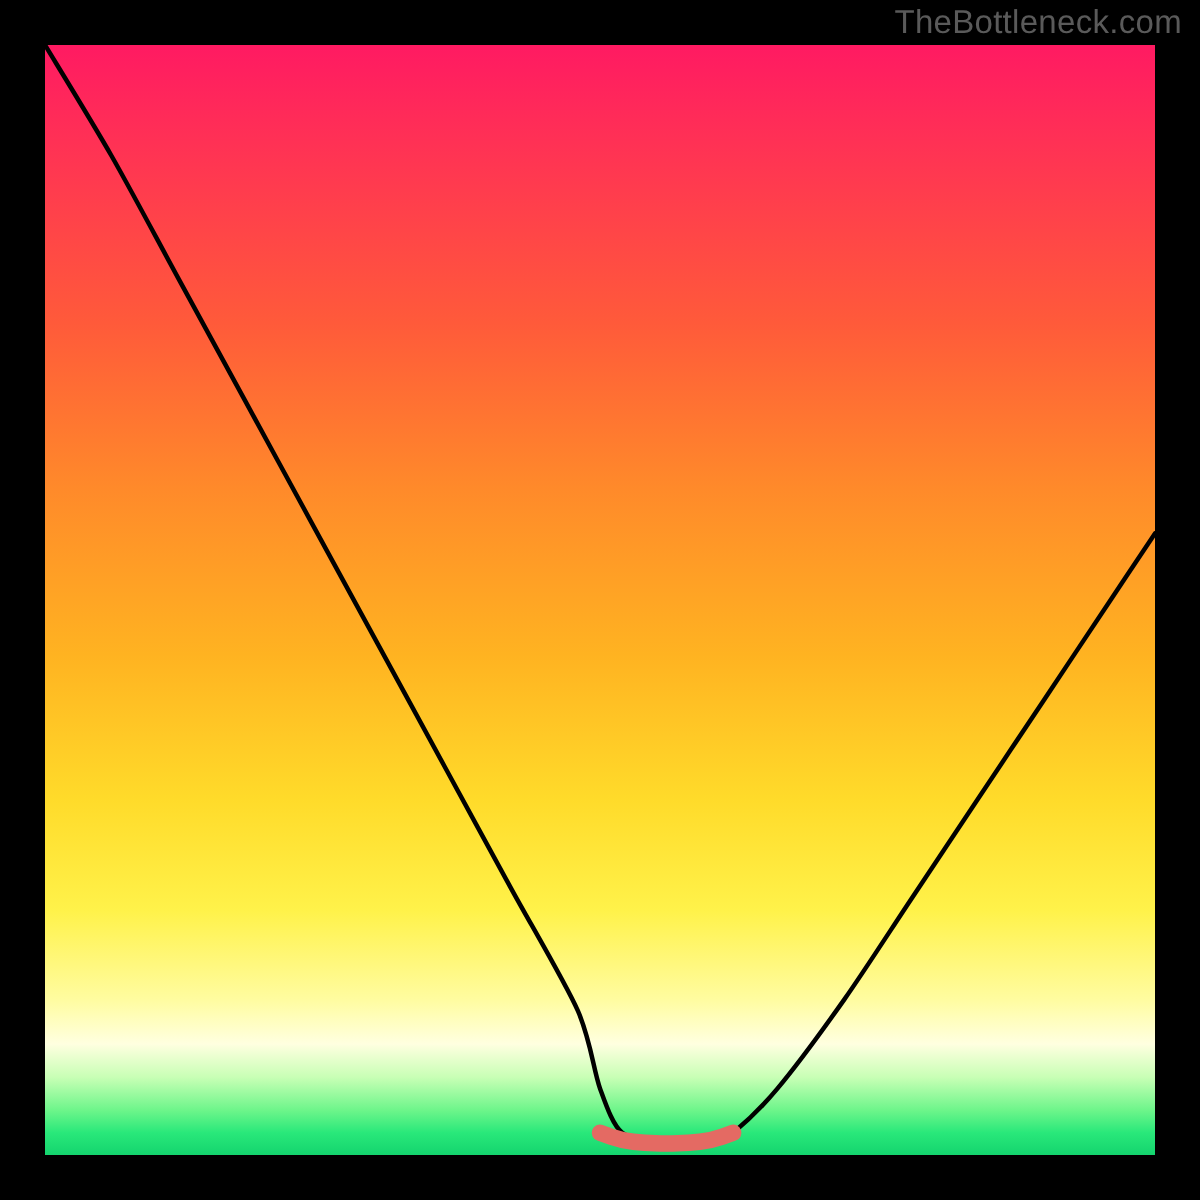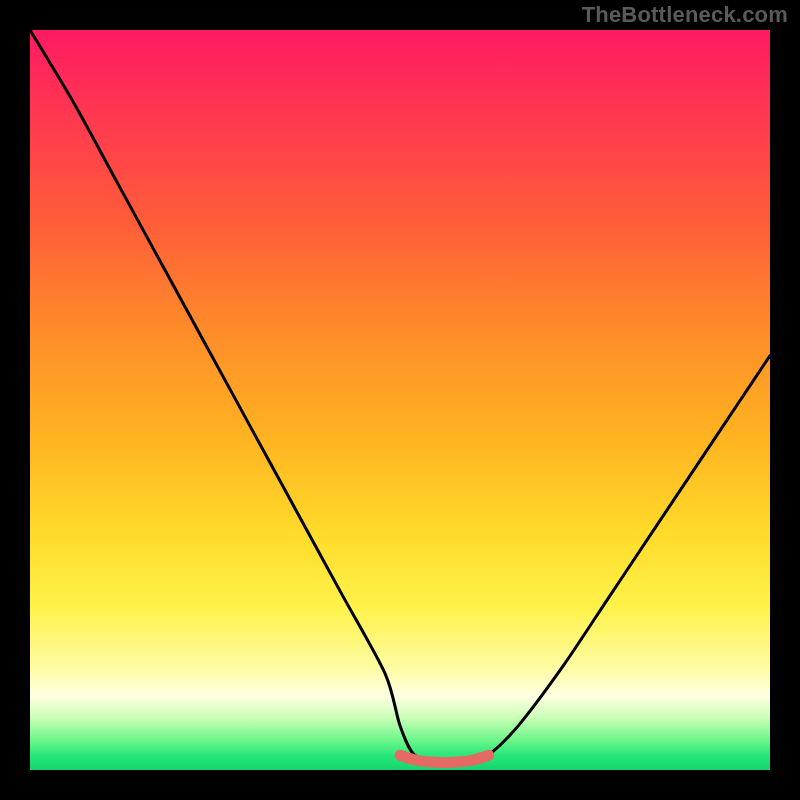--- a/index.html
+++ b/index.html
@@ -16,21 +16,21 @@
     width: 800px;
     height: 800px;
     background: #000;
   }
   .watermark {
     position: absolute;
     top: 2px;
     right: 12px;
     color: #5a5a5a;
     font-size: 22px;
-    font-weight: 700;
+    font-weight: 400;
     letter-spacing: 0.2px;
     z-index: 10;
   }
   
   .plot {
     position: absolute;
     left: 30px;
     top: 30px;
     width: 740px;
     height: 740px;

